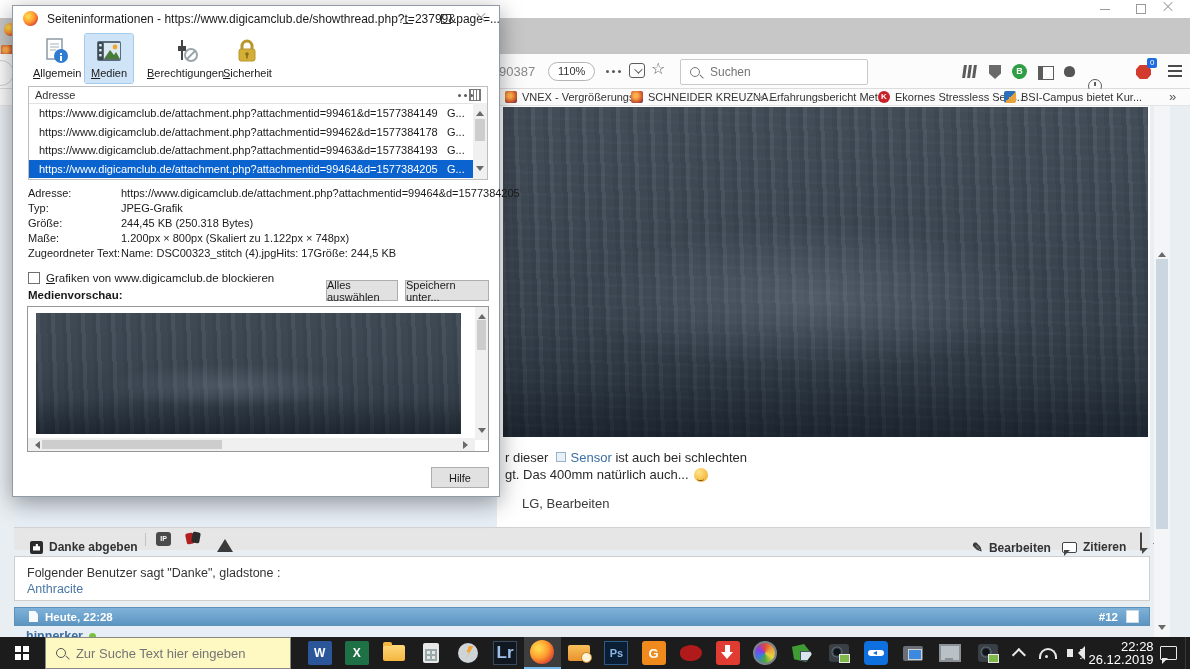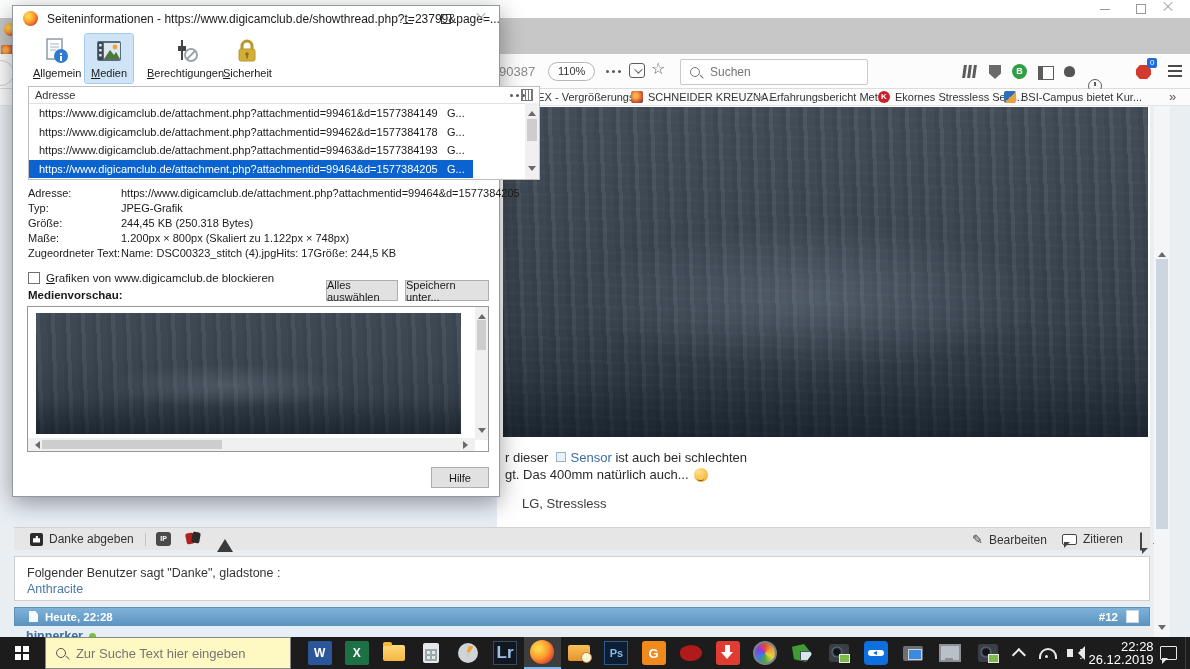--- a/index.html
+++ b/index.html
@@ -46,21 +46,21 @@
   .fav-bsi{background:linear-gradient(135deg,#2a6fb8 50%,#e8a23c 50%);}
   .fav-ck{color:#9a9a9a;font-size:8px;font-weight:bold;letter-spacing:0;}
   
   .winterphoto{background:
      linear-gradient(0deg, rgba(8,16,24,0.45) 0%, rgba(8,16,24,0.12) 18%, transparent 35%),
      radial-gradient(ellipse 55% 35% at 48% 58%, rgba(170,185,198,0.22), transparent 65%),
      repeating-linear-gradient(88deg, rgba(14,24,34,0.20) 0 5px, rgba(96,110,124,0.10) 5px 9px, rgba(28,38,48,0.16) 9px 17px),
      repeating-linear-gradient(2deg, rgba(120,135,150,0.06) 0 3px, transparent 3px 11px),
      linear-gradient(180deg,#4a545f 0%,#434d58 35%,#3c4651 65%,#303a45 100%);}
   .post-footer{background:#e6e6e6;border-top:1px solid #d2d2d2;box-sizing:border-box;}
-  .fbtn{display:flex;align-items:center;gap:6px;font-size:12px;font-weight:normal;color:#333;}
+  .fbtn{display:flex;align-items:center;gap:6px;font-size:12px;font-weight:bold;color:#333;margin-top:8px;}
   .bubble{width:13px;height:9px;border:1.6px solid #444;border-radius:2px;position:relative;background:#fff;}
   .bubble::after{content:"";position:absolute;left:1px;bottom:-4px;border:3px solid transparent;border-top-color:#444;border-left-color:#444;}
   .thanksbox{background:#fff;border:1px solid #cfcfcf;box-sizing:border-box;}
   .bluebar{background:linear-gradient(180deg,#7fb2d9,#5c95c1);border:1px solid #5d92b9;box-sizing:border-box;
            color:#fff;font-weight:bold;font-size:11.5px;display:flex;align-items:center;}
   .docico{width:9px;height:11px;background:#fff;clip-path:polygon(0 0,70% 0,100% 30%,100% 100%,0 100%);opacity:.95;}
   .greendot{width:7px;height:7px;border-radius:50%;background:#79c03c;}
   .scroll-arrow{width:0;height:0;border:4px solid transparent;}
   .arr-up{border-bottom:5px solid #6a6a6a;} .arr-down{border-top:5px solid #6a6a6a;}
   .arr-left{border-right:5px solid #6a6a6a;} .arr-right{border-left:5px solid #6a6a6a;}
@@ -217,21 +217,21 @@
       <span style="display:inline-block;width:8px;height:8px;border:1px solid #9ab2c8;background:#e8f0f8;margin:0 1px 0 4px;"></span>
       <a style="color:#3a6ea5;text-decoration:none;">Sensor</a>
       <span>ist auch bei schlechten</span>
     </div>
     <div class="abs" style="left:505px;top:361px;font-size:13px;color:#2a2a2a;display:flex;align-items:center;gap:5px;">
       <span>gt. Das 400mm natürlich auch...</span>
       <span style="width:14px;height:14px;border-radius:50%;background:radial-gradient(circle at 35% 30%,#ffe38a,#f5b83d 70%,#cf8f1f);position:relative;display:inline-block;">
           <span style="position:absolute;left:3px;top:8px;width:7px;height:4px;border-bottom:1.4px solid #7a5410;border-radius:50%;"></span>
         </span>
     </div>
-    <div class="abs" style="left:522px;top:390px;font-size:13px;color:#3a3a3a;">LG, Stressless</div>
+    <div class="abs" style="left:522px;top:390px;font-size:13px;color:#3a3a3a;">LG, Bearbeiten</div>
 
     <div class="abs post-footer" style="left:14px;top:421px;width:1136px;height:23px;">
       <div class="abs fbtn" style="left:16px;top:4px;">
         <span style="width:13px;height:13px;background:#2b2b2b;border-radius:2px;position:relative;display:inline-block;">
             <span style="position:absolute;left:3px;top:3px;width:7px;height:7px;background:#fff;clip-path:polygon(40% 0,70% 0,70% 40%,100% 40%,100% 100%,0 100%,0 40%,40% 40%);"></span>
           </span>
         <span>Danke abgeben</span>
       </div>
       <div class="abs" style="left:131px;top:5px;width:1px;height:13px;background:#c4c4c4;"></div>
       <div class="abs" style="left:142px;top:4px;width:15px;height:14px;background:#4a4a4a;border-radius:3px;color:#fff;font-size:7px;font-weight:bold;text-align:center;line-height:14px;">IP</div>
@@ -333,21 +333,21 @@
         <svg width="26" height="26" viewBox="0 0 26 26">
           <path d="M8 12 v-4 a5 5 0 0 1 10 0 v4" fill="none" stroke="#b8962e" stroke-width="3"></path>
           <rect x="5" y="11" width="16" height="12" rx="2" fill="#d4af37" stroke="#b8962e"></rect>
           <circle cx="13" cy="16" r="1.8" fill="#8a6d1d"></circle>
           <rect x="12.2" y="17" width="1.6" height="3.5" fill="#8a6d1d"></rect>
         </svg>
         <span class="lbl ak">Sicherheit</span>
       </div>
     </div>
 
-    <div class="abs listbox" style="left:15px;top:80px;width:512px;height:94px;">
+    <div class="abs listbox" style="left:15px;top:80px;width:460px;height:94px;">
       <div class="lhead">
         <span style="padding-left:6px;">Adresse</span>
         <span style="margin-left:auto;margin-right:6px;display:flex;gap:8px;align-items:center;">
           <span class="dots3" style="display:inline-block;"></span>
           <span style="width:10px;height:10px;border:1px solid #777;display:inline-block;background:repeating-linear-gradient(90deg,#777 0 1px,transparent 1px 3px);"></span>
         </span>
       </div>
       <div style="position:relative;width:444px;">
         <div class="mrow">
             <span class="murl">https://www.digicamclub.de/attachment.php?attachmentid=99461&amp;d=1577384149</span>

